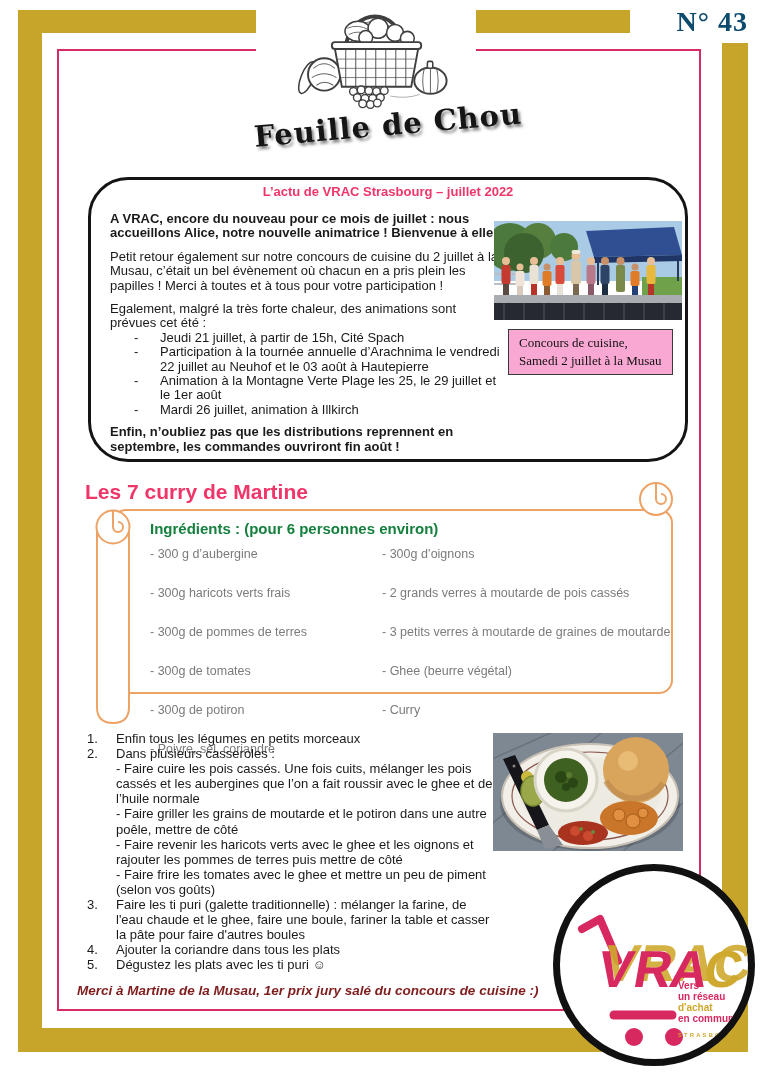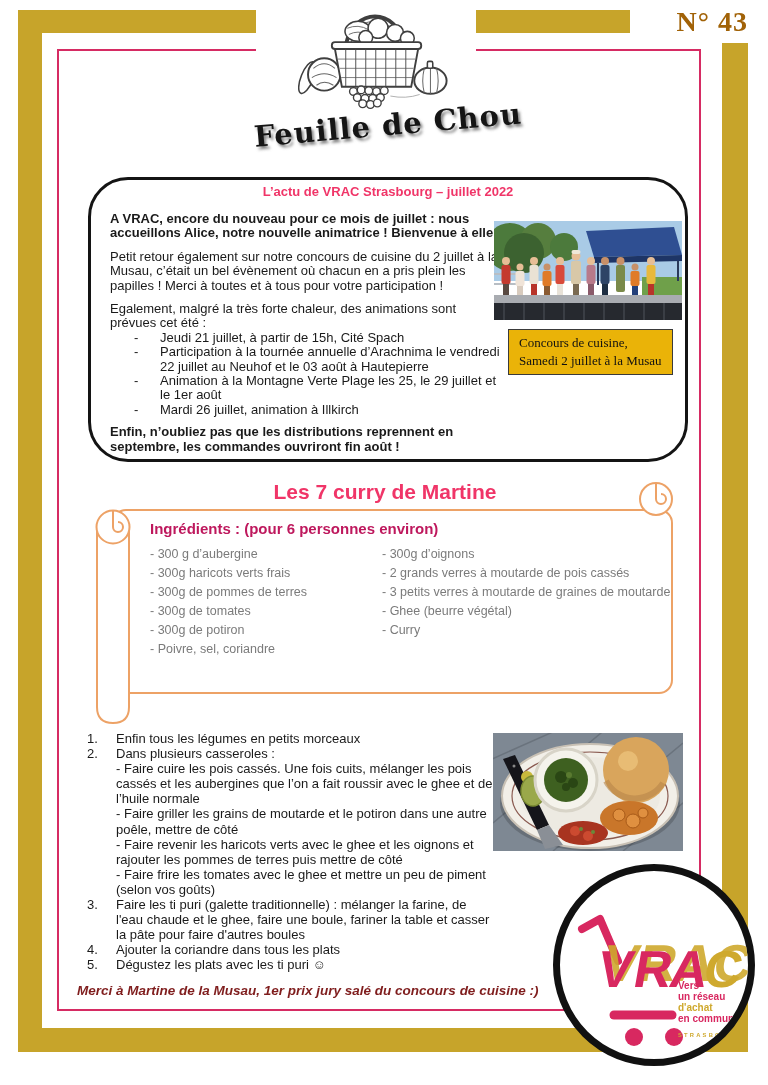--- a/index.html
+++ b/index.html
@@ -4,47 +4,47 @@
 <style>
   html,body{margin:0;padding:0;background:#fff;}
   .page{position:relative;width:768px;height:1085px;background:#fff;overflow:hidden;
         font-family:"Liberation Sans",sans-serif;color:#1a1a1a;}
   .frame-yellow{position:absolute;left:18px;top:10px;width:730px;height:1042px;
         border:solid #C7A42A;border-width:23px 26px 24px 24px;box-sizing:border-box;z-index:1;}
   .frame-pink{position:absolute;left:57px;top:49px;width:644px;height:962px;
         border:2.5px solid #D62B63;box-sizing:border-box;z-index:1;}
   .issue-box{position:absolute;left:630px;top:0;width:138px;height:43px;background:#fff;z-index:3;
         display:flex;align-items:center;justify-content:flex-end;padding-right:20px;box-sizing:border-box;}
-  .issue-box span{font-family:"Liberation Serif",serif;font-weight:bold;font-size:28px;letter-spacing:1px;color:#a16207;}
+  .issue-box span{font-family:"Liberation Serif",serif;font-weight:bold;font-size:28px;letter-spacing:1px;color:#0c4a6e;}
   .basket-bg{position:absolute;left:256px;top:0;width:220px;height:112px;background:#fff;z-index:2;}
   .basket{position:absolute;left:298px;top:2px;z-index:3;}
   .masthead{position:absolute;left:238px;top:108px;width:300px;text-align:center;
         font-family:"DejaVu Serif",serif;font-weight:bold;font-size:29px;color:#151515;
         transform:rotate(-5deg);text-shadow:2px 3px 3px rgba(90,90,90,.75);letter-spacing:1px;z-index:3;}
   .actu-box{position:absolute;left:88px;top:177px;width:600px;height:285px;
         border:3px solid #141414;border-radius:40px;box-sizing:border-box;z-index:2;background:#fff;}
   .actu-title{position:absolute;left:91px;top:184px;width:594px;text-align:center;
         font-size:13px;font-weight:bold;color:#F03568;z-index:3;}
   .actu-text{position:absolute;left:110px;top:212px;width:394px;font-size:13px;line-height:14.4px;z-index:3;}
   .actu-text p{margin:0 0 9px;}
   .p3{margin-bottom:0 !important;}
   .b{font-weight:bold;}
   .ev{display:flex;margin-left:24px;}
   .ev .dash{width:26px;flex:none;}
   .ev .evt{width:344px;}
   .outro{margin-top:8px !important;margin-bottom:0 !important;}
   .photo-group{position:absolute;left:494px;top:221px;z-index:3;}
-  .caption{position:absolute;left:508px;top:329px;border:1px solid #3a3a3a;background:#eab308;
+  .caption{position:absolute;left:508px;top:329px;border:1px solid #3a3a3a;background:#f9a8d4;
         padding:4px 10px 5px;font-family:"Liberation Serif",serif;font-size:13px;line-height:1.35;
         white-space:pre-line;z-index:3;color:#111;}
-  .curry-title{position:absolute;left:85px;top:480px;width:600px;text-align:center;
+  .curry-title{position:absolute;left:85px;top:480px;width:600px;text-align:left;
         font-size:21px;font-weight:bold;color:#F03568;z-index:3;}
   .scroll{position:absolute;left:85px;top:482px;z-index:2;}
-  .ing-header{position:absolute;left:150px;top:520px;font-size:15px;font-weight:bold;color:#be185d;z-index:3;}
-  .ing-col{position:absolute;top:548px;display:flex;flex-direction:column;gap:6px;
+  .ing-header{position:absolute;left:150px;top:520px;font-size:15px;font-weight:bold;color:#15803d;z-index:3;}
+  .ing-col{position:absolute;top:548px;display:flex;flex-direction:column;gap:26px;
         font-size:12.5px;line-height:13px;color:#7b7b7b;z-index:3;}
   .ing-left{left:150px;}
   .ing-right{left:382px;}
   .steps{position:absolute;left:87px;top:731px;width:410px;font-size:13px;line-height:15.1px;z-index:3;}
   .step{display:flex;}
   .step .num{width:29px;flex:none;}
   .step .txt{width:381px;white-space:pre-line;}
   .thanks{position:absolute;left:77px;top:983px;font-size:13.5px;font-weight:bold;font-style:italic;z-index:3;color:#7f1d1d;}
   .photo-food{position:absolute;left:493px;top:733px;z-index:3;}
   .logo-circle{position:absolute;left:553px;top:864px;width:188px;height:188px;border:7px solid #111;

